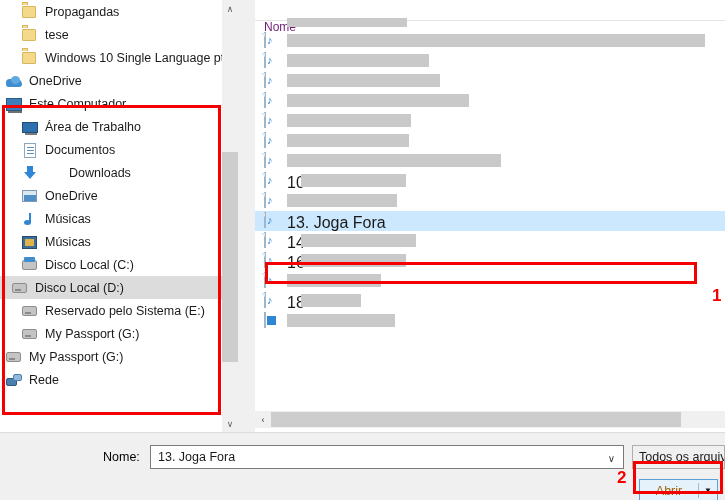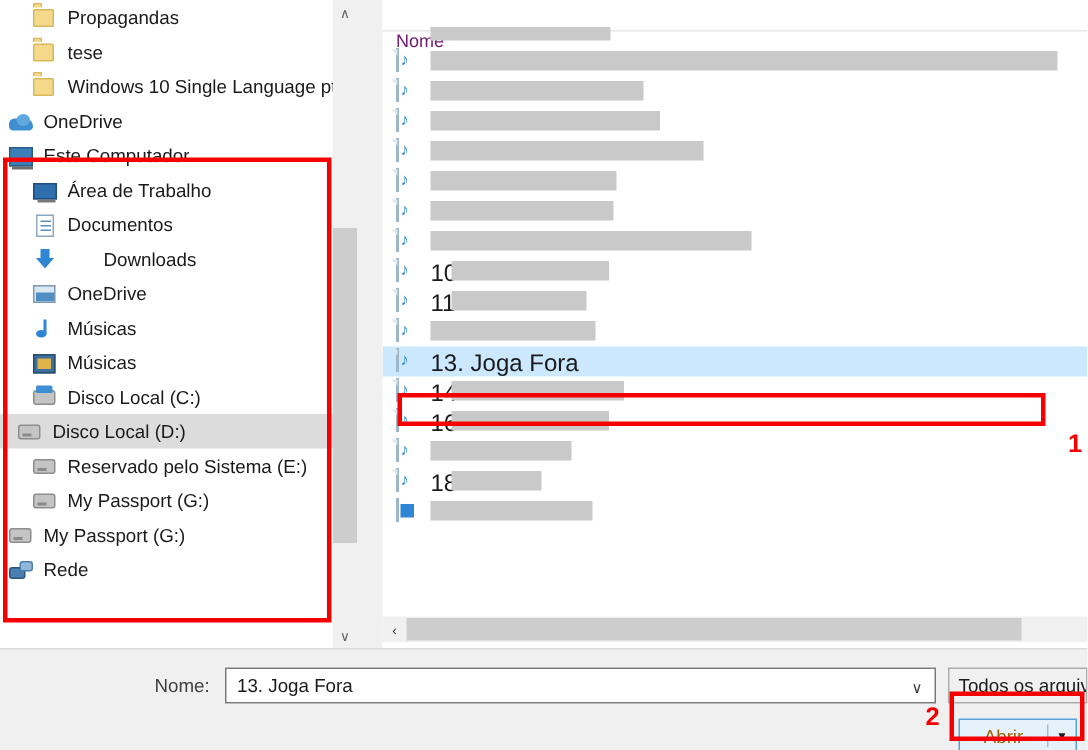--- a/index.html
+++ b/index.html
@@ -78,21 +78,21 @@
     position:absolute;left:255px;top:411px;width:470px;height:17px;background:#f0f0f0;
   }
   .h-left{position:absolute;left:0;top:0;width:16px;height:17px;display:flex;align-items:center;justify-content:center;font-size:9px;color:#303030;}
   .h-thumb{position:absolute;left:16px;top:1px;width:410px;height:15px;background:#cdcdcd;}
 
   
   .bottom{
     position:absolute;left:0;top:432px;width:725px;height:68px;background:#f0f0f0;
     border-top:1px solid #dcdcdc;
   }
-  .nome-label{position:absolute;left:103px;top:17px;font-size:12.5px;color:#404040;}
+  .nome-label{position:absolute;left:103px;top:17px;font-size:12.5px;color:#000000;}
   .nome-box{
     position:absolute;left:150px;top:12px;width:474px;height:24px;
     background:#ffffff;border:1px solid #7a7a7a;box-sizing:border-box;
   }
   .nome-val{position:absolute;left:7px;top:4px;font-size:12.5px;color:#1a1a1a;}
   .nome-caret{position:absolute;right:8px;top:7px;font-size:10px;color:#3a3a3a;}
   .filter-box{
     position:absolute;left:632px;top:12px;width:93px;height:24px;
     background:#f0f0f0;border:1px solid #adadad;box-sizing:border-box;overflow:hidden;
   }
@@ -371,21 +371,20 @@
           <div class="red" style="left: 32px; width: 120px; top: -3px; height: 9px;"></div>
         </div>
         <div class="row"><span class="r-ico ic-audiofile"></span><div class="r-name"></div><div class="red" style="left: 32px; width: 418px;"></div><div class="r-num"></div><div class="r-title"></div></div>
         <div class="row"><span class="r-ico ic-audiofile"></span><div class="r-name"></div><div class="red" style="left: 32px; width: 142px;"></div><div class="r-title"></div></div>
         <div class="row"><span class="r-ico ic-audiofile"></span><div class="r-name"></div><div class="red" style="left: 32px; width: 153px;"></div><div class="r-title"></div></div>
         <div class="row"><span class="r-ico ic-audiofile"></span><div class="r-name"></div><div class="red" style="left: 32px; width: 182px;"></div><div class="r-title"></div></div>
         <div class="row"><span class="r-ico ic-audiofile"></span><div class="r-name"></div><div class="red" style="left: 32px; width: 124px;"></div><div class="r-title"></div></div>
         <div class="row"><span class="r-ico ic-audiofile"></span><div class="r-name"></div><div class="red" style="left: 32px; width: 122px;"></div><div class="r-title"></div></div>
         <div class="row"><span class="r-ico ic-audiofile"></span><div class="r-name"></div><div class="red" style="left: 32px; width: 214px;"></div><div class="r-title"></div></div>
         <div class="row"><span class="r-ico ic-audiofile"></span><div class="r-name">10</div><div class="red" style="left: 46px; width: 105px;"></div><div class="r-title"></div></div>
-        <div class="row"><span class="r-ico ic-audiofile"></span><div class="r-name">11</div><div class="red" style="left: 46px; width: 90px;"></div></div>
         <div class="row"><span class="r-ico ic-audiofile"></span><div class="r-name"></div><div class="red" style="left: 32px; width: 110px;"></div></div>
         <div class="row selected"><span class="r-ico ic-audiofile"></span><div class="r-name">13. Joga Fora</div></div>
         <div class="row"><span class="r-ico ic-audiofile"></span><div class="r-name">14</div><div class="red" style="left: 46px; width: 115px;"></div><div class="r-title"></div></div>
         <div class="row"><span class="r-ico ic-audiofile"></span><div class="r-name">16</div><div class="red" style="left: 46px; width: 105px;"></div></div>
         <div class="row"><span class="r-ico ic-audiofile"></span><div class="r-name"></div><div class="red" style="left: 32px; width: 94px;"></div></div>
         <div class="row"><span class="r-ico ic-audiofile"></span><div class="r-name">18</div><div class="red" style="left: 46px; width: 60px;"></div><div class="r-title"></div></div>
         <div class="row"><span class="r-ico ic-imgfile"></span><div class="r-name"></div><div class="red" style="left: 32px; width: 108px;"></div><div class="r-num"></div><div class="r-title"></div></div>
       </div>
   </div>
 

